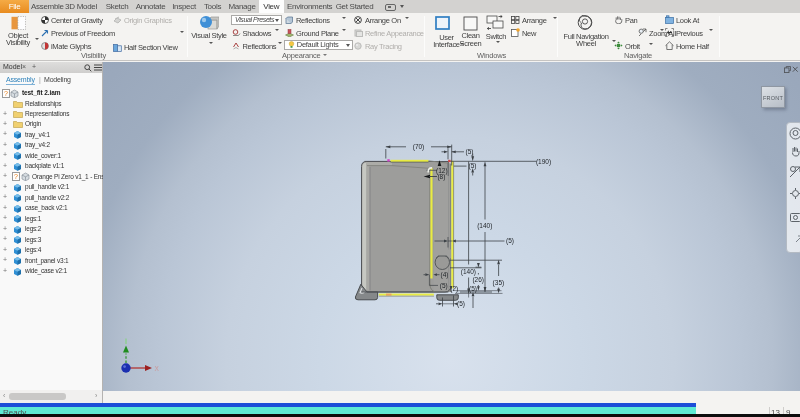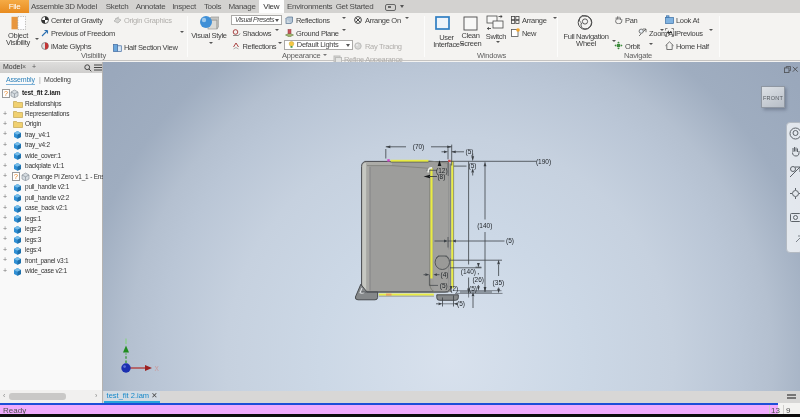--- a/index.html
+++ b/index.html
@@ -35,21 +35,21 @@
 #bthumb { position:absolute; left:9px; top:3px; width:57px; height:7px; background:#c9c8c7; border-radius:3px; }
 
 #viewport { position:absolute; left:103px; top:62px; width:697px; height:329px; background:radial-gradient(circle 520px at 347px 298px, #d8e1ed 0%, #ccd8e6 25%, #c6d1df 43%, #bac6d6 56%, #b4c0d0 62%, #9fadc0 72%, #9aa8bc 85%, #97a5ba 100%); overflow:hidden; }
 #winctl { position:absolute; right:0px; top:2px; width:30px; height:10px; }
 #viewcube { position:absolute; left:658px; top:24px; width:24px; height:22px; background:linear-gradient(155deg,#dde1e6,#b7bec7); border:1px solid #8f97a2; box-shadow:1.5px 2px 3px rgba(60,70,90,.4); font-size:5.5px; color:#555a60; text-align:center; line-height:22px; letter-spacing:.2px; }
 #navbar { position:absolute; left:683px; top:60px; width:17px; height:131px; background:rgba(244,246,249,.8); border:1px solid #b3bac3; border-radius:4px; }
 .navico { position:absolute; left:2px; color:#5d6369; font-size:9px; }
 
 #doctabs { position:absolute; left:103px; top:391px; width:697px; height:12px; background:#d8d7d6; }
 #doctab { position:absolute; left:1px; top:0; width:56px; height:12px; background:#d3dbe3; border-bottom:2px solid #2aa3dc; color:#1588c9; font-size:7.5px; line-height:10px; text-align:center; }
-#statusbar { position:absolute; left:0; top:403px; width:778px; height:11px; background:#f0abfc; font-size:8px; color:#4e4e4e; border-top:2px solid #1d4ed8; }
+#statusbar { position:absolute; left:0; top:403px; width:696px; height:11px; background:#5eead4; font-size:8px; color:#4e4e4e; border-top:4px solid #1d4ed8; }
 #blackbar { position:absolute; left:0; top:414px; width:800px; height:3px; background:#0d0d0d; }
 </style>
 </head>
 <body>
 <div id="app">
 
 <div id="tabbar">
   <div class="tab" id="tab-file">File</div>
   <div class="tab" style="left:31px;width:30px;">Assemble</div>
   <div class="tab" style="left:65px;width:32px;">3D Model</div>
@@ -133,21 +133,21 @@
   <span class="ddown" style="position:absolute;left:339px;top:16px;"></span>
   <div class="combo" style="left:284px;top:27px;width:69px;"><svg width="7" height="7" viewBox="0 0 7 7" style="vertical-align:-1px">
           <circle cx="3.5" cy="2.8" r="2.3" fill="#f5c842" stroke="#c9a32e" stroke-width="0.5"></circle>
           <rect x="2.5" y="5" width="2" height="1.8" fill="#4a9a4a"></rect>
         </svg> Default Lights<span class="arr"></span></div>
   <div class="small-item" style="left:354px;top:1.5px;"><svg width="9" height="8" viewBox="0 0 9 8">
           <circle cx="4" cy="4" r="3.4" fill="none" stroke="#333" stroke-width="0.9"></circle>
           <path d="M2 2 L6 6 M6 2 L2 6" stroke="#333" stroke-width="0.9"></path>
         </svg><span>Arrange On</span></div>
   <span class="ddown" style="position:absolute;left:401.5px;top:4px;"></span>
-  <div class="small-item dis" style="left:333px;top:14.5px;margin-top:26px;"><svg width="9" height="8" viewBox="0 0 9 8">
+  <div class="small-item dis" style="left:354px;top:14.5px;"><svg width="9" height="8" viewBox="0 0 9 8">
           <rect x="1" y="1" width="6" height="6" fill="#d8d8d6" stroke="#bcbcba"></rect>
           <rect x="2.5" y="2.5" width="6" height="5" fill="#e5e5e3" stroke="#bcbcba"></rect>
         </svg><span>Refine Appearance</span></div>
   <div class="small-item dis" style="left:354px;top:27.5px;"><svg width="9" height="8" viewBox="0 0 9 8">
           <circle cx="4" cy="4" r="3.2" fill="#d8d8d6" stroke="#bcbcba"></circle>
           <circle cx="3" cy="3" r="1" fill="#eee"></circle>
         </svg><span>Ray Tracing</span></div>
   <div class="glabel" style="left:282px;top:38px;">Appearance <span class="ddown" style="border-top-color:#777;margin-left:1px;"></span></div>
   <div class="rsep" style="left:424px;"></div>
 
@@ -572,26 +572,20 @@
     <path d="M34 28 L41 31 L34 34 Z" fill="#9c2020"></path>
     <text x="43.5" y="33.5" font-size="6.5" fill="#cc9898">X</text>
     <line x1="15" y1="26" x2="15" y2="16.5" stroke="#3f9c3f" stroke-width="1.4" stroke-dasharray="2.5 1.8"></line>
     <path d="M12 15.5 L15 8.5 L18 15.5 Z" fill="#1f8c1f"></path>
     <line x1="15" y1="7" x2="15" y2="1.5" stroke="#8fd08f" stroke-width="1.4"></line>
     <circle cx="15" cy="31" r="4.7" fill="#1b2fb0"></circle>
     <circle cx="13.6" cy="29.6" r="1.4" fill="#5a6fd6"></circle>
   </svg>
 </div>
 
-<div id="doctabs">
-  <div id="doctab">test_fit 2.iam <span style="color:#444;">✕</span></div>
-  <svg style="position:absolute;right:4px;top:3px;" width="9" height="6" viewBox="0 0 9 6">
-        <path d="M0 1 h9 M0 4 h9" stroke="#555" stroke-width="1.4"></path>
-      </svg>
-</div>
 <div id="statusbar">
   <span style="position:absolute;left:3px;top:1px;">Ready</span>
   <span style="position:absolute;left:769px;top:0;width:1px;height:11px;background:#cfcdcb;"></span>
   <span style="position:absolute;left:771px;top:1px;text-decoration:underline;">13</span>
   <span style="position:absolute;left:783px;top:0;width:1px;height:11px;background:#cfcdcb;"></span>
   <span style="position:absolute;left:786px;top:1px;">9</span>
 </div>
 <div id="blackbar"></div>
 
 </div>

